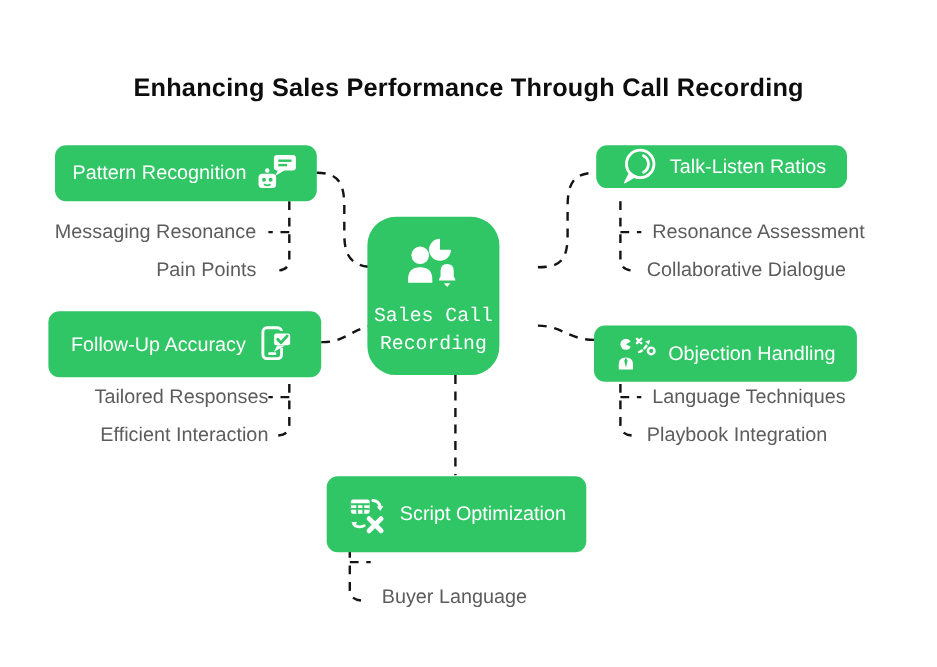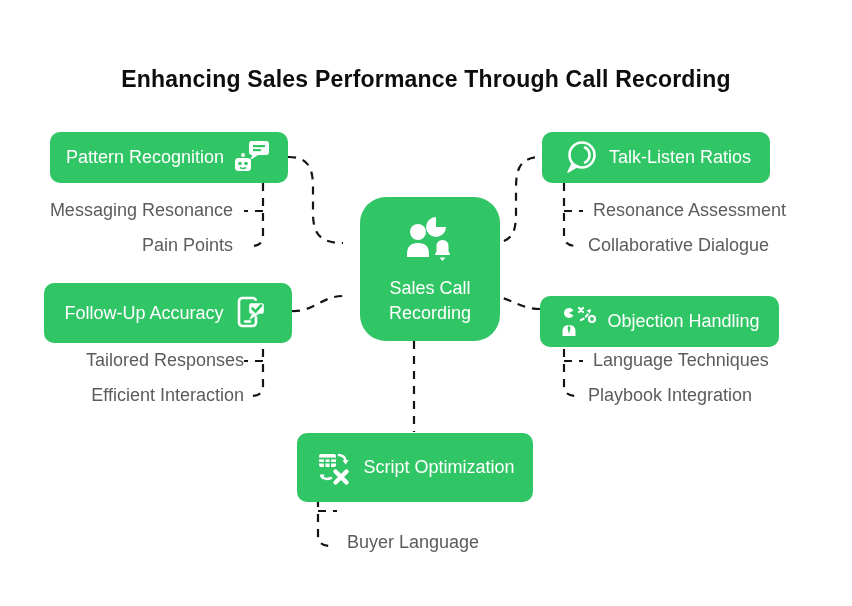--- a/index.html
+++ b/index.html
@@ -48,21 +48,21 @@
     <path class="connector" d="M 292 311 C 314 312 322 296 343 296"></path>
     <path class="connector" d="M 489 296 C 510 296 518 309 540 309"></path>
     <path class="connector" d="M 414 341 L 414 432"></path>
     <path class="connector" d="M 263 183 L 263 236 Q 263 246 251 246 M 263 211 L 244 211"></path>
     <path class="connector" d="M 564 183 L 564 236 Q 564 246 577 246 M 564 211 L 583 211"></path>
     <path class="connector" d="M 263 334 L 263 386 Q 263 396 251 396 M 263 361 L 244 361"></path>
     <path class="connector" d="M 564 334 L 564 386 Q 564 396 577 396 M 564 361 L 583 361"></path>
     <path class="connector" d="M 318 484 L 318 536 Q 318 546 331 546 M 318 511 L 337 511"></path>
   </svg>
 
-  <div class="node central" style="left:360px; top:197px; width:140px; height:144px;">
+  <div class="node central" style="left:334px; top:197px; width:120px; height:144px;font-family:Liberation Mono, monospace;">
     <svg class="icon" width="54" height="54" viewBox="0 0 54 54">
       <path d="M33 14 L43 14 A10 10 0 1 1 33 4 Z" fill="#fff"></path>
       <circle cx="15" cy="19" r="8" fill="#fff"></circle>
       <path d="M4 44 L4 41 Q4 30 15 30 Q26 30 26 41 L26 44 Z" fill="#fff"></path>
       <path d="M32 42 Q32 40 33.5 38.5 L33.5 33.5 Q33.5 27 39.5 27 Q45.5 27 45.5 33.5 L45.5 38.5 Q47 40 47 42 Z" fill="#fff"></path>
       <path d="M36.5 44.5 L42.5 44.5 L39.5 48 Z" fill="#fff"></path>
     </svg>
     <span style="display:block; width:116px; white-space:normal;">Sales Call Recording</span>
   </div>
 
@@ -74,21 +74,21 @@
       <rect x="21" y="7" width="12" height="2.2" style="fill:var(--node,#30C565)"></rect>
       <rect x="21" y="11" width="8" height="2.2" style="fill:var(--node,#30C565)"></rect>
       <circle cx="11" cy="17" r="2" fill="#fff"></circle>
       <rect x="3" y="20" width="16" height="13" rx="3.5" fill="#fff"></rect>
       <circle cx="8" cy="25.5" r="1.8" style="fill:var(--node,#30C565)"></circle>
       <circle cx="14" cy="25.5" r="1.8" style="fill:var(--node,#30C565)"></circle>
       <path d="M8 29.5 Q11 31.5 14 29.5" style="stroke:var(--node,#30C565)" stroke-width="1.6" fill="none"></path>
     </svg>
   </div>
 
-  <div class="node" style="left:542px; top:132px; width:228px; height:51px;">
+  <div class="node" style="left:542px; top:132px; width:228px; height:39px;">
     <svg class="icon" width="40" height="40" viewBox="0 0 40 40">
       <circle cx="21" cy="17" r="12.5" fill="none" stroke="#fff" stroke-width="2.6"></circle>
       <path d="M11 26 L7 34 L17 28 Z" fill="#fff" stroke="#fff" stroke-width="1.5" stroke-linejoin="round"></path>
       <path d="M24 9.5 A8.5 8.5 0 0 1 24 24.5" fill="none" stroke="#fff" stroke-width="2.6" stroke-linecap="round"></path>
     </svg>
     <span>Talk-Listen Ratios</span>
   </div>
 
   <div class="node" style="left:44px; top:283px; width:248px; height:60px;">
     <span>Follow-Up Accuracy</span>

